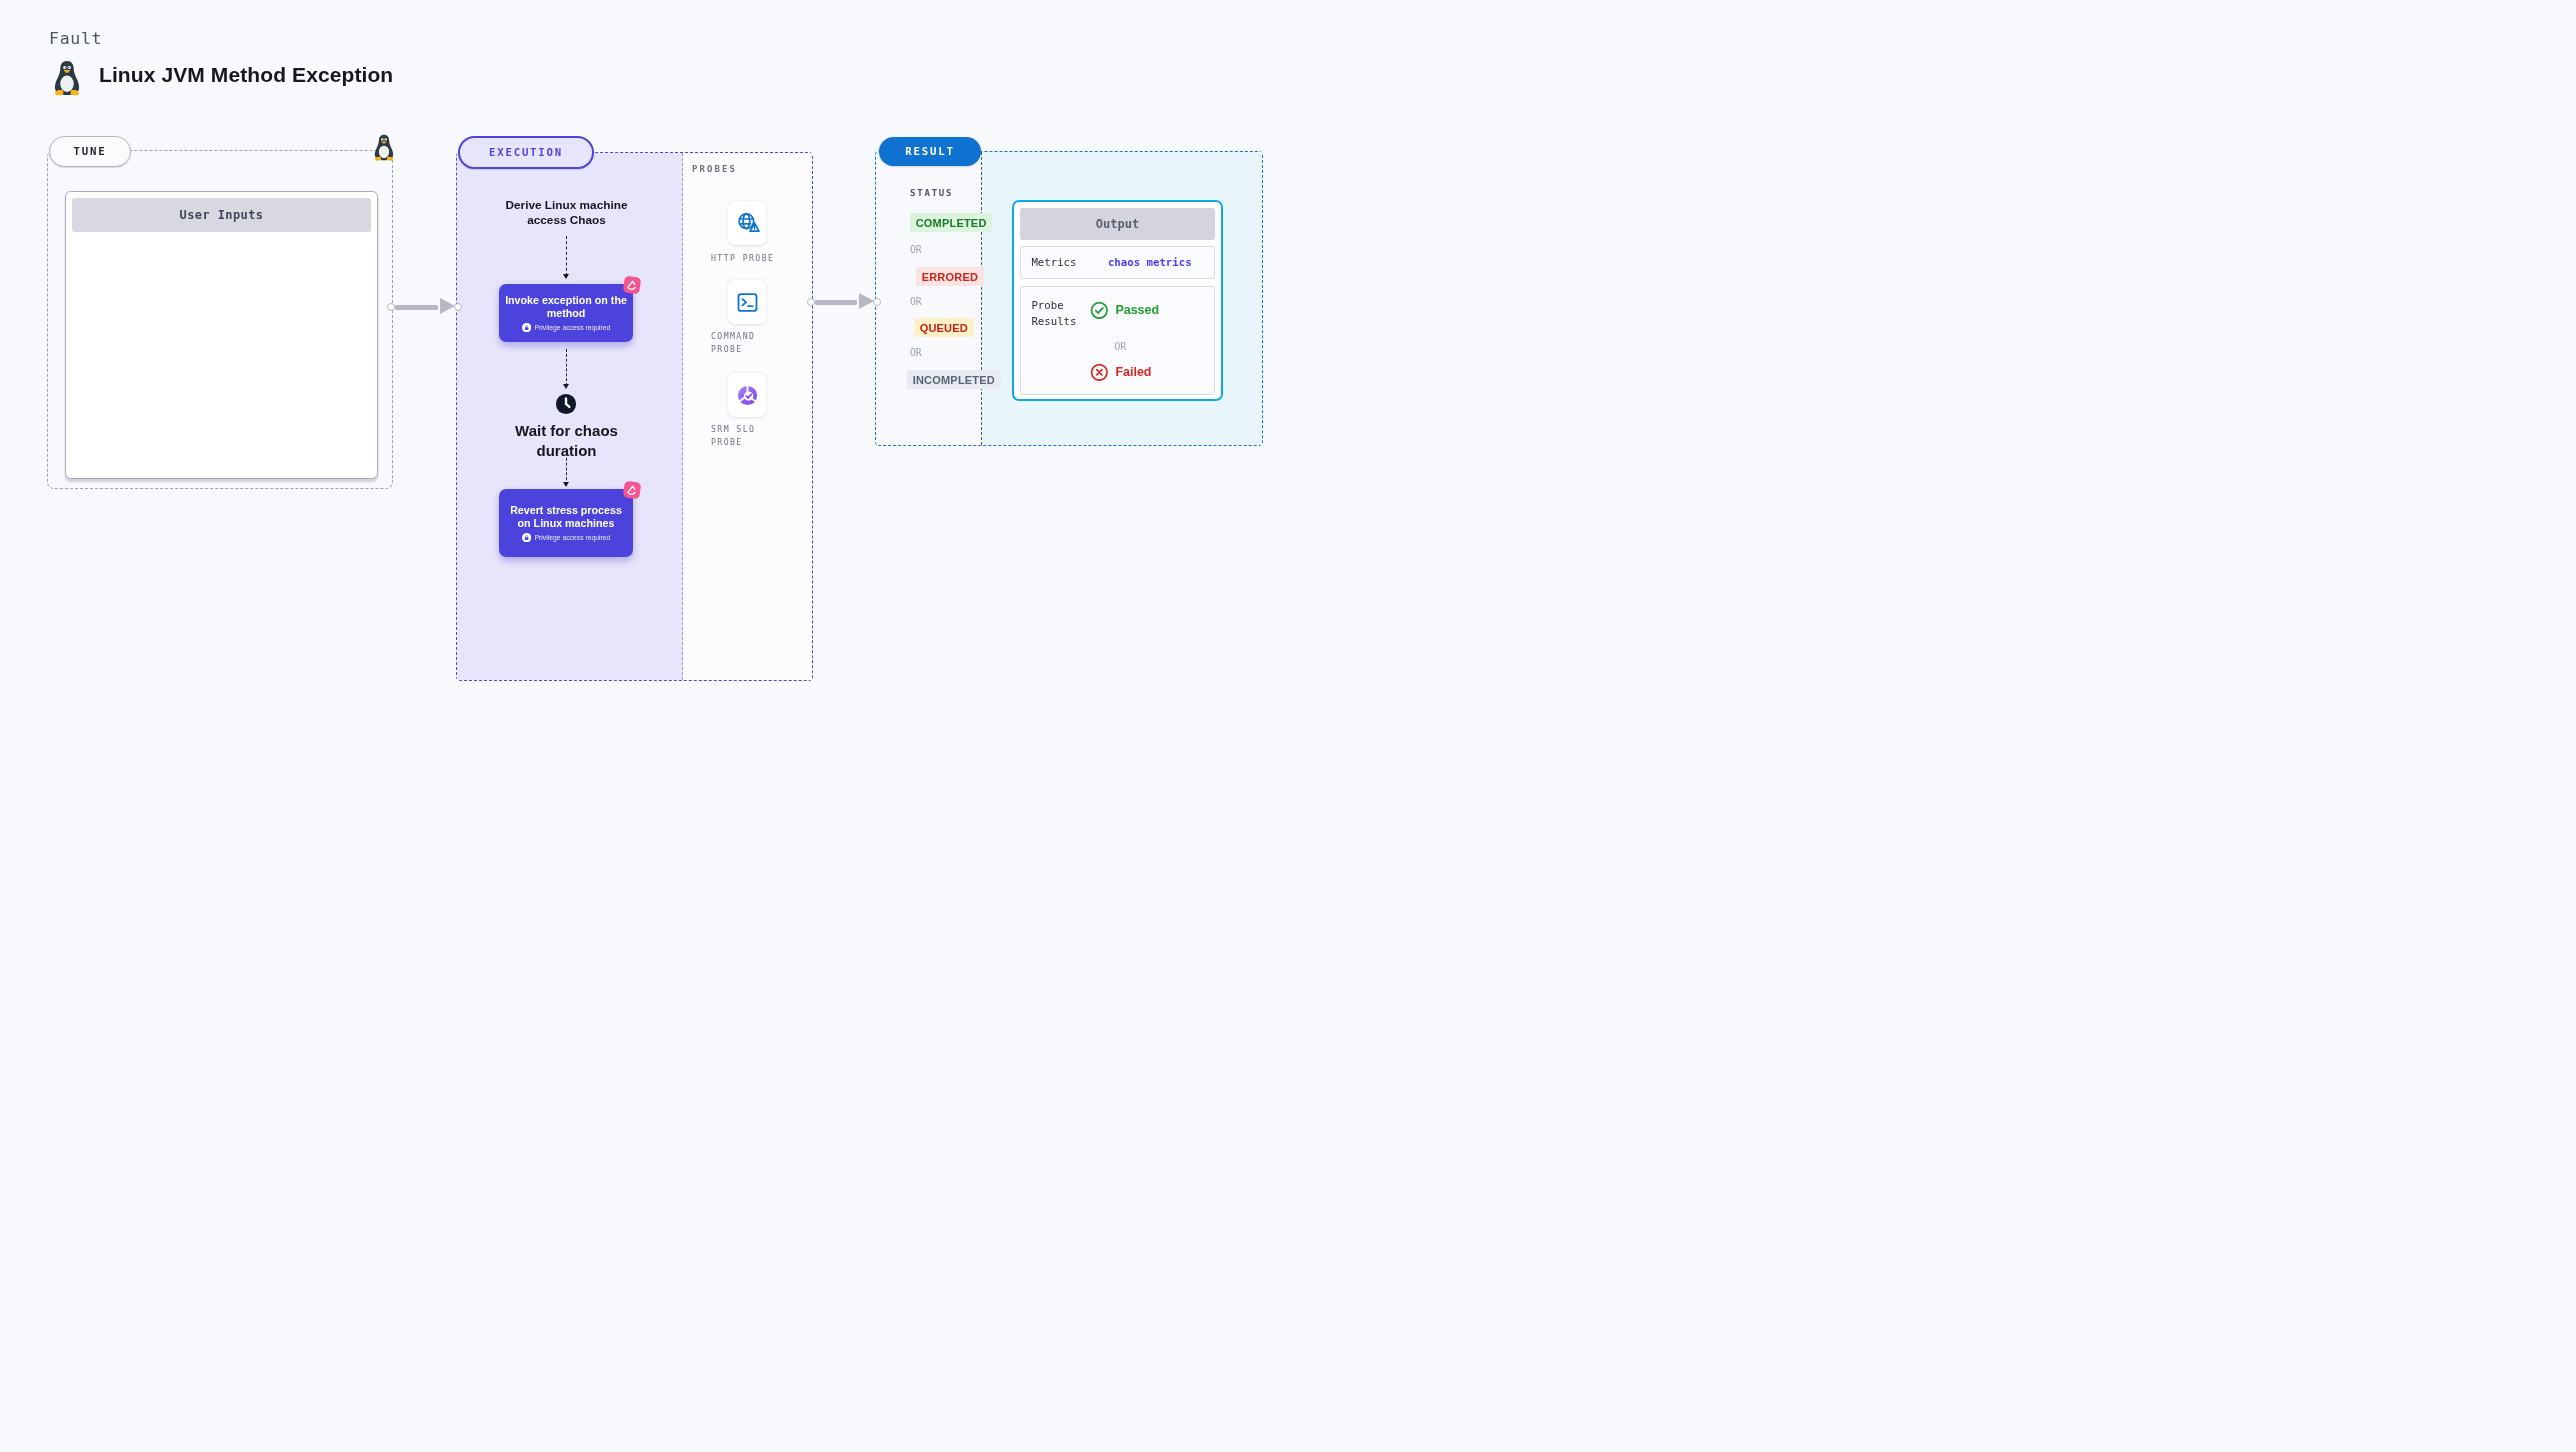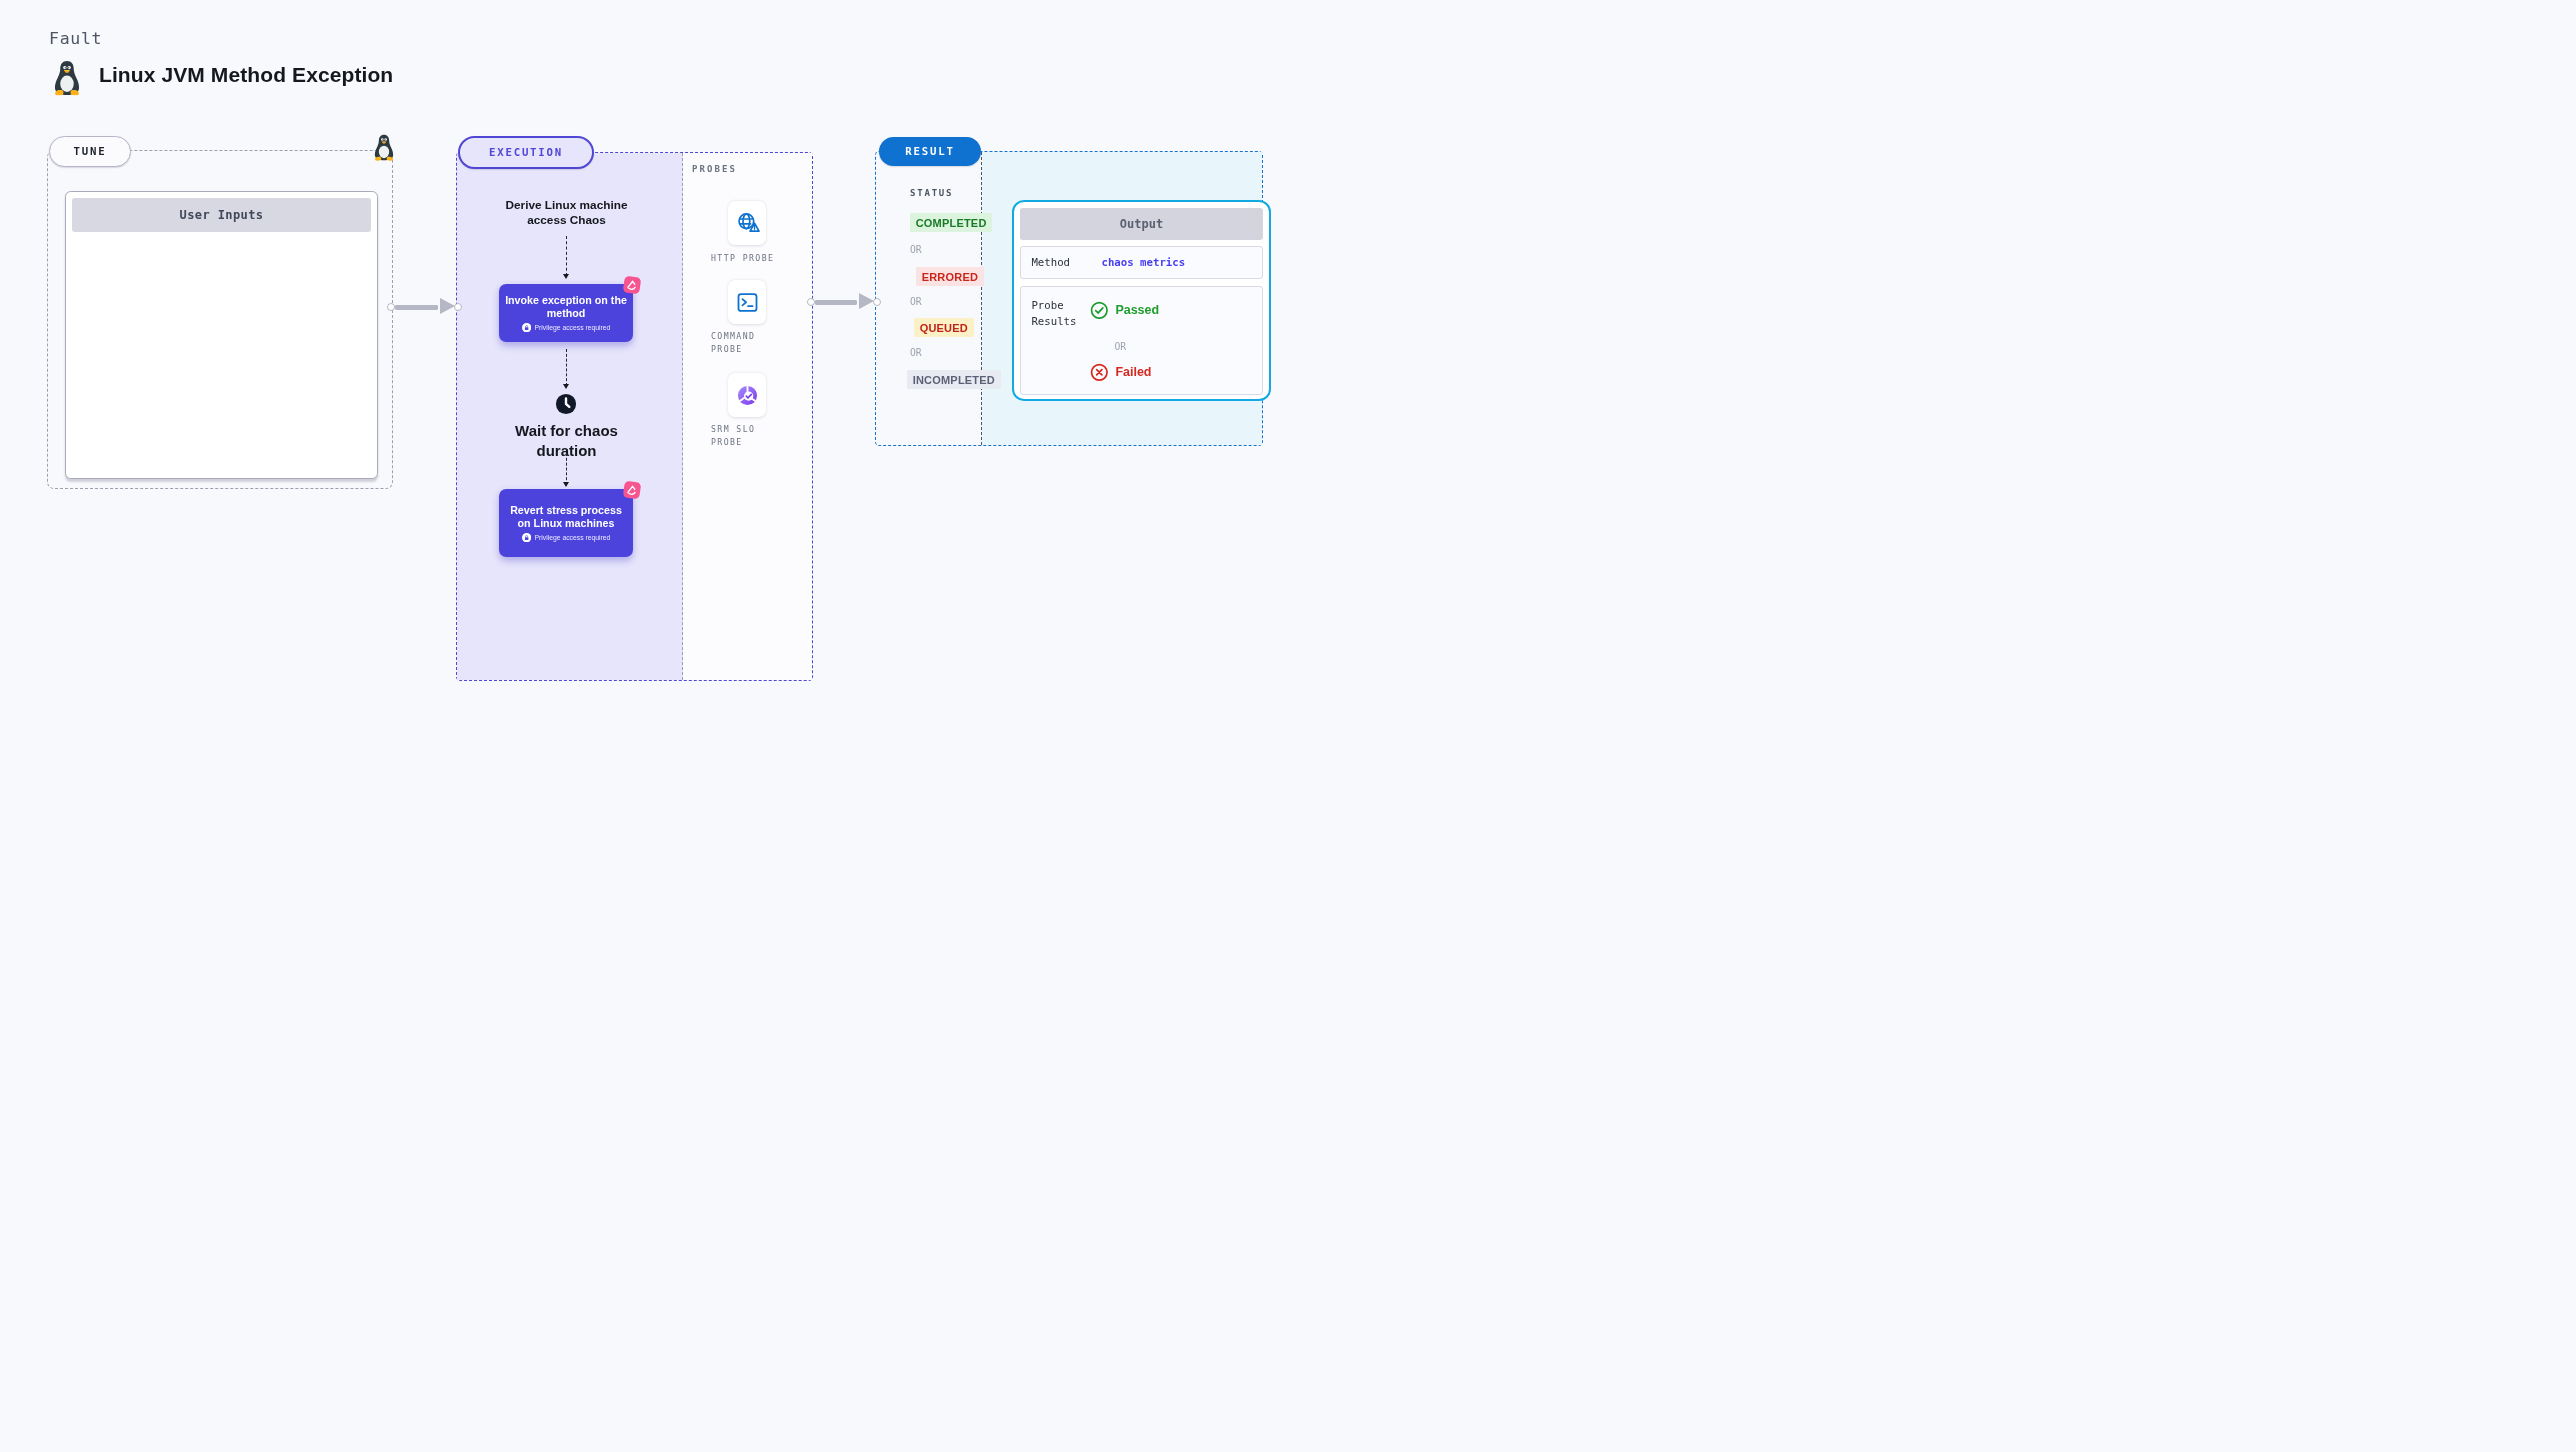--- a/index.html
+++ b/index.html
@@ -72,22 +72,22 @@
   .result-box{position:absolute;left:875px;top:151px;width:386px;height:293px;border:1.4px dashed var(--result-dash,#1173cf);border-radius:4.3px;}
   .result-right{position:absolute;left:105px;top:0;right:0;bottom:0;background:var(--cyan-bg,#e8f6fc);border-left:1.4px dashed #4b5563;}
   .status-label{position:absolute;left:910px;top:188px;font:700 9px "DejaVu Sans Mono",monospace;letter-spacing:1.8px;color:#4b5563;z-index:3;}
   .status-badge{position:absolute;padding:3.6px 5.7px;border-radius:1px;font-size:11px;font-weight:700;z-index:3;letter-spacing:0.2px;}
   .or-label{position:absolute;font:400 9.7px "DejaVu Sans Mono",monospace;color:#9ca3af;z-index:3;}
   .badge-completed{left:910px;top:213px;background:var(--completed-bg,#dcf3dd);color:var(--completed-text,#197b28);}
   .badge-errored{left:916px;top:267px;background:var(--errored-bg,#fae3e2);color:var(--errored-text,#cb241b);}
   .badge-queued{left:914px;top:318px;background:var(--queued-bg,#fcf0c6);color:var(--queued-text,#bf2318);}
   .badge-incompleted{left:907px;top:370px;background:var(--incompleted-bg,#e9eBf3);color:var(--incompleted-text,#596274);}
 
-  .output-card{position:absolute;left:1012px;top:200px;width:259px;height:201px;background:#fff;border:2.1px solid var(--cyan-border,#12a9e2);
-               border-radius:12px;padding:6.4px;box-sizing:border-box;z-index:3;}
+  .output-card{position:absolute;left:1012px;top:200px;width:211px;height:201px;background:#fff;border:2.1px solid var(--cyan-border,#12a9e2);
+               border-radius:7px;padding:6.4px;box-sizing:border-box;z-index:3;}
   .output-header{height:31.5px;background:#d4d4de;border-radius:2.9px;display:flex;align-items:center;justify-content:center;
                  font:700 12px "DejaVu Sans Mono",monospace;color:#5a6170;}
   .metrics-row{margin-top:6.4px;height:33px;background:#fafbfe;border:0.7px solid #d8dae5;border-radius:2.9px;display:flex;align-items:center;box-sizing:border-box;}
   .metrics-label{margin-left:10px;font:400 10.7px "DejaVu Sans Mono",monospace;color:#2b303b;}
   .metrics-value{margin-left:31.5px;font:600 10.7px "DejaVu Sans Mono",monospace;color:#4a3ff0;cursor:pointer;}
   .proberes-row{margin-top:6.4px;height:109px;background:#fafbfe;border:0.7px solid #d8dae5;border-radius:2.9px;position:relative;box-sizing:border-box;}
   .proberes-label{position:absolute;left:10px;top:11.5px;width:64px;font:400 10.7px "DejaVu Sans Mono",monospace;color:#2b303b;line-height:1.5;}
   .res-line{position:absolute;display:flex;align-items:center;gap:6.4px;}
   .res-passed{left:69px;top:14.3px;color:var(--green,#1f9d2c);}
   .res-failed{left:69px;top:76px;color:var(--red,#d6281e);}
@@ -270,21 +270,21 @@
   <div class="or-label" style="left:910px;top:244px;">OR</div>
   <div class="status-badge badge-errored">ERRORED</div>
   <div class="or-label" style="left:910px;top:296px;">OR</div>
   <div class="status-badge badge-queued">QUEUED</div>
   <div class="or-label" style="left:910px;top:347px;">OR</div>
   <div class="status-badge badge-incompleted">INCOMPLETED</div>
 
   <div class="output-card">
     <div class="output-header">Output</div>
     <div class="metrics-row">
-      <span class="metrics-label">Method</span>
+      <span class="metrics-label">Metrics</span>
       <span class="metrics-value">chaos metrics</span>
     </div>
     <div class="proberes-row">
       <div class="proberes-label">Probe Results</div>
       <div class="res-line res-passed">
         <svg viewBox="0 0 26 26" width="18.6" height="18.6">
             <use href="#check-circle"></use>
           </svg>
         <b>Passed</b>
       </div>

